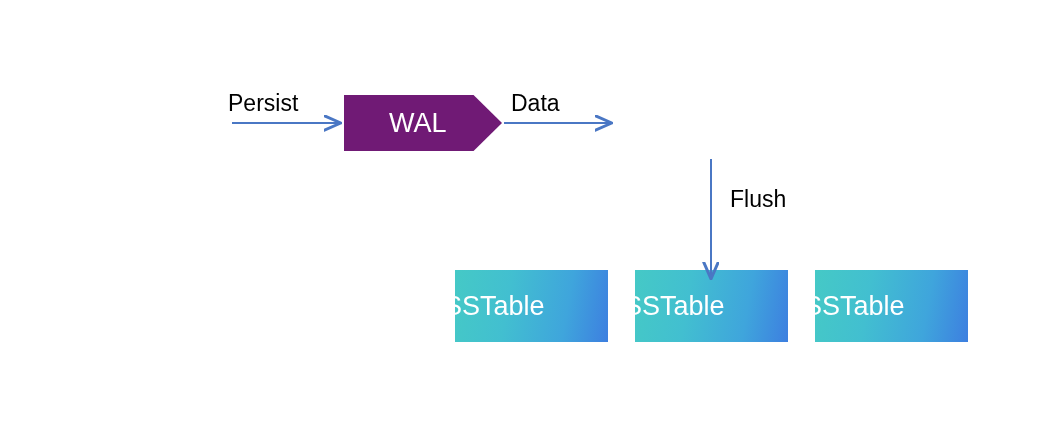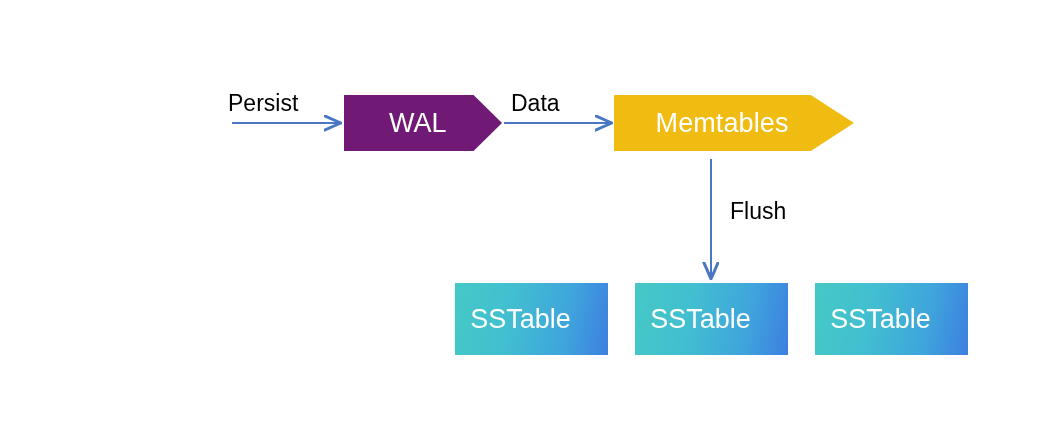--- a/index.html
+++ b/index.html
@@ -57,26 +57,25 @@
     left: 614px;
     top: 95px;
     width: 240px;
     height: 56px;
     background: #F0BC12;
   }
 
   
   .sstable {
     position: absolute;
-    top: 283px;
+    top: 270px;
     width: 153px;
     height: 72px;
     display: flex;
     align-items: center;
-    justify-content: center;
     color: #ffffff;
     font-size: 27px;
     line-height: 1;
     white-space: nowrap;
     background: linear-gradient(100deg, #45C9C6 0%, #42BFD0 35%, #3FA5DC 72%, #3D7FE0 100%);
   }
   .sstable .ss-label { transform: translateX(-11%); display: block; }
   #sstable-1 { left: 455px; }
   #sstable-2 { left: 635px; }
   #sstable-3 { left: 815px; }
@@ -94,35 +93,32 @@
   
   .edge-label {
     position: absolute;
     color: #000000;
     font-size: 23px;
     line-height: 1;
     white-space: nowrap;
   }
   #label-persist { left: 228px; top: 92px; }
   #label-apply   { left: 511px; top: 92px; }
-  #label-flush   { left: 730px; top: 200px; }
+  #label-flush   { left: 730px; top: 188px; }
 </style>
 </head>
 <body>
 
 <div id="diagram-canvas">
 
 
   <div class="chevron" id="node-wal">
     <span class="chev-label">WAL</span>
   </div>
 
-  <div class="chevron" id="node-memtables">
-    <span class="chev-label">Memtables</span>
-  </div>
 
   <div class="sstable" id="sstable-1">
     <span class="ss-label">SSTable</span>
   </div>
 
   <div class="sstable" id="sstable-2">
     <span class="ss-label">SSTable</span>
   </div>
 
   <div class="sstable" id="sstable-3">

